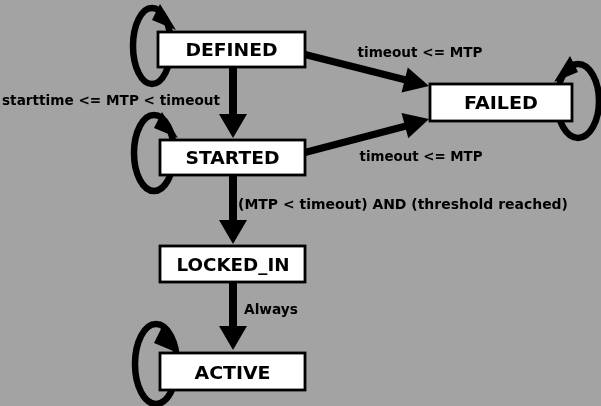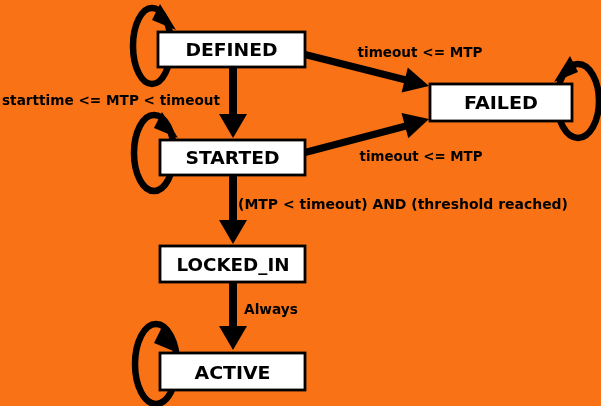--- a/index.html
+++ b/index.html
@@ -4,21 +4,21 @@
 <style>
   html, body {
     margin: 0;
     padding: 0;
     background: #ffffff;
   }
   .stage {
     position: relative;
     width: 601px;
     height: 406px;
-    background: #f97316;
+    background: #a3a3a3;
     overflow: hidden;
   }
   svg {
     display: block;
     width: 601px;
     height: 406px;
   }
   .loop {
     fill: none;
     stroke: #000000;

